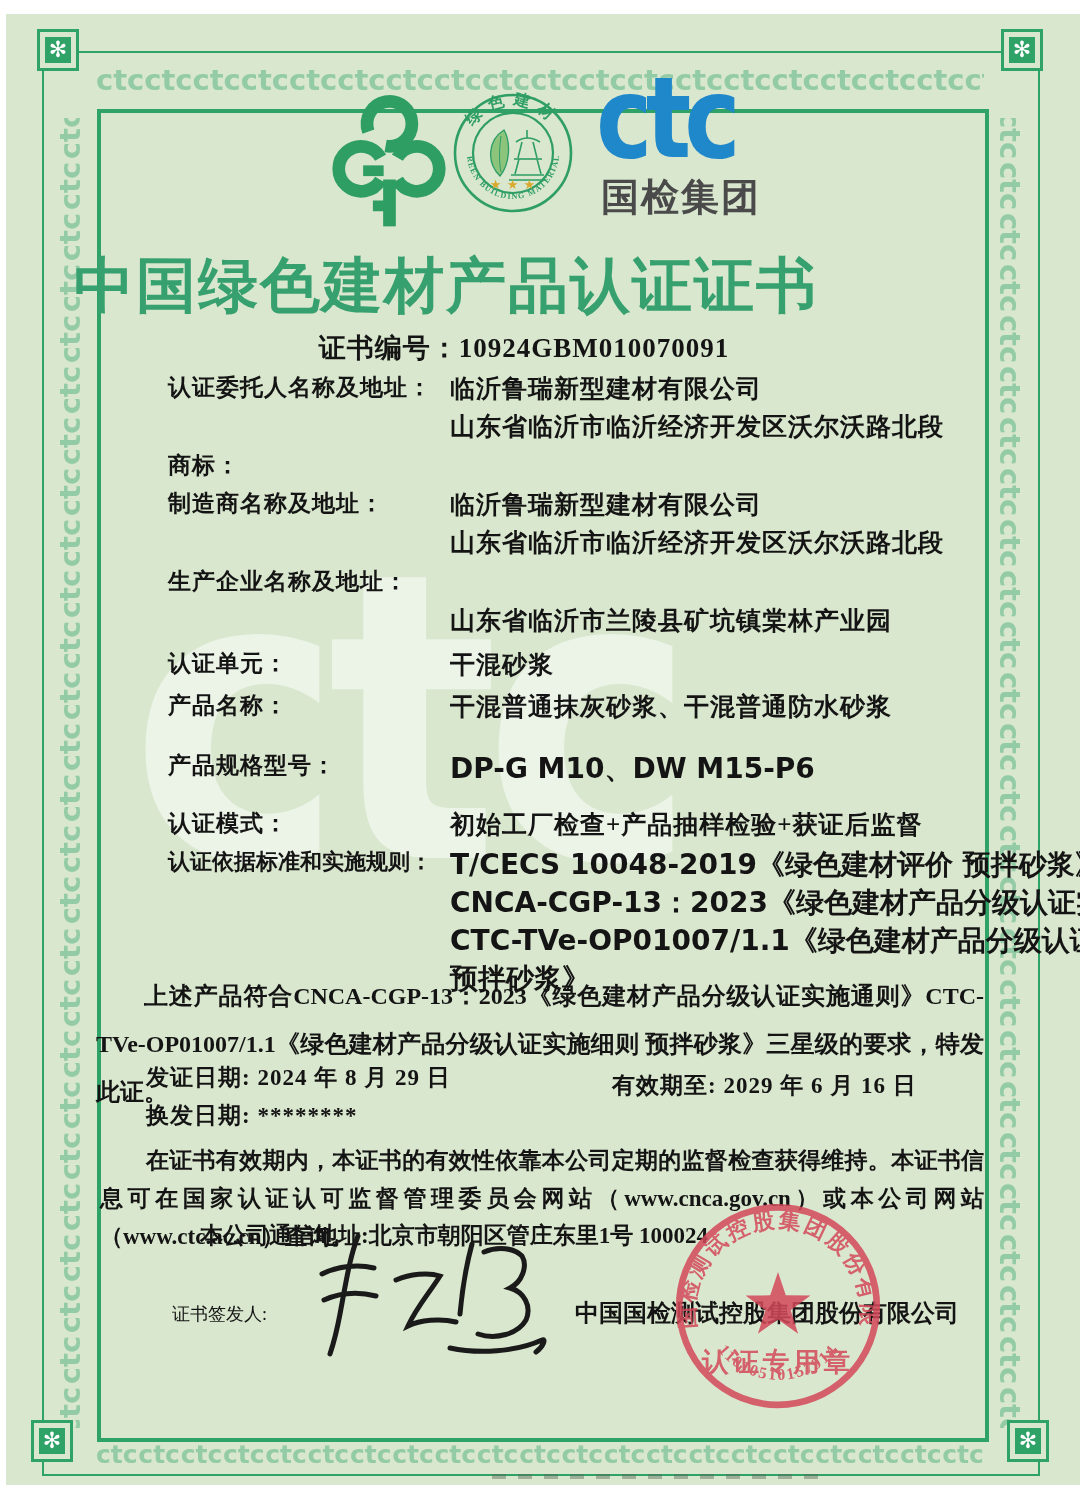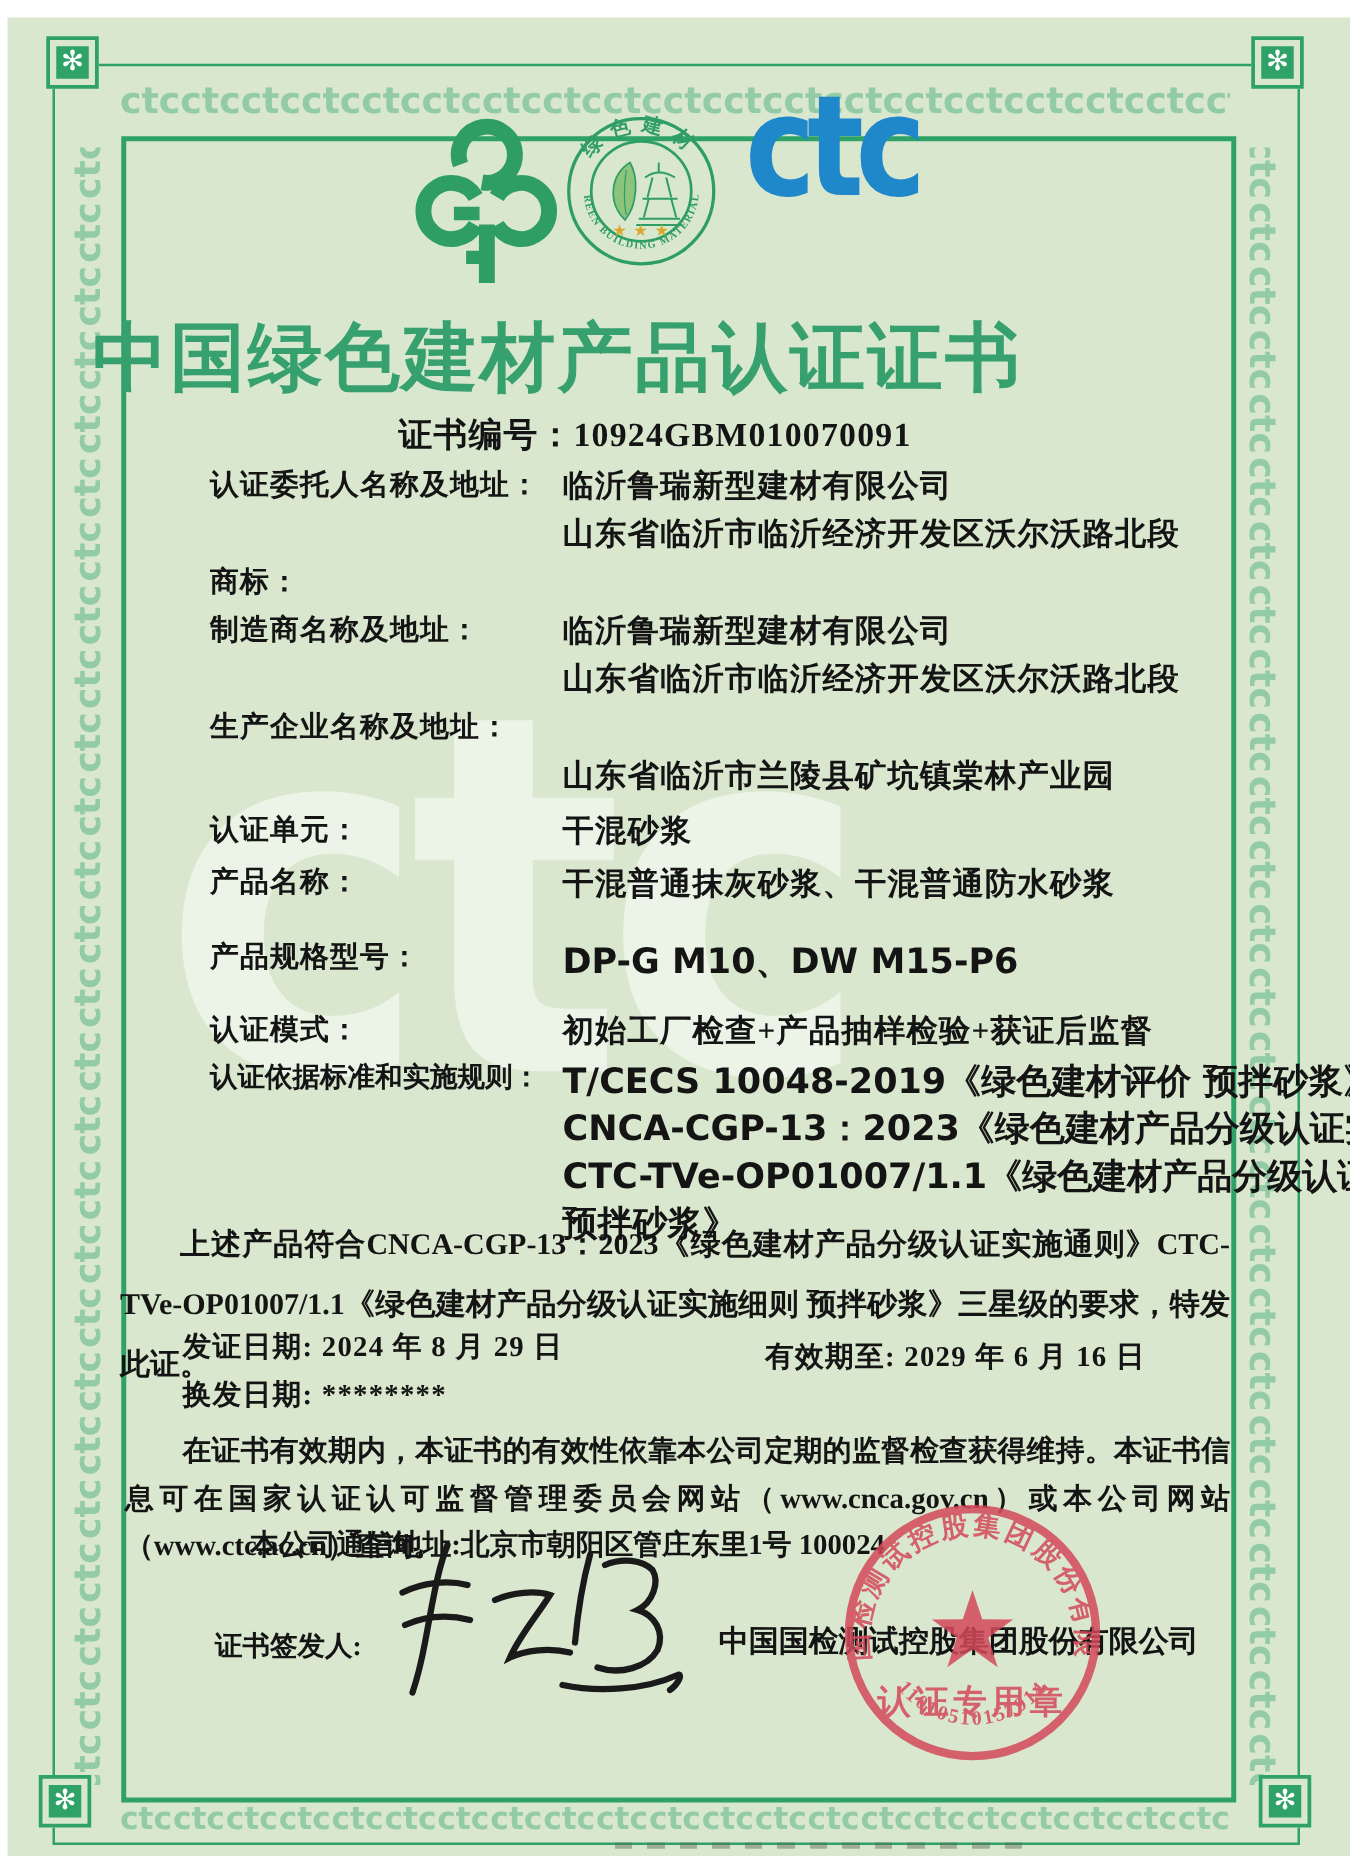--- a/index.html
+++ b/index.html
@@ -40,21 +40,21 @@
   .lbl{position:absolute;left:168px;font-weight:bold;font-size:23px;letter-spacing:1px;white-space:nowrap;}
   .lbl-long{font-size:22px;letter-spacing:0;}
   .val{position:absolute;left:450px;font-weight:bold;font-size:25px;letter-spacing:1px;white-space:nowrap;}
   .code{font-family:"DejaVu Sans","Liberation Sans",sans-serif;font-size:28px;letter-spacing:0;}
   .statement{position:absolute;left:96px;top:972px;width:888px;font-weight:bold;font-size:24px;
           line-height:48px;text-indent:2em;text-align:justify;}
   .dateline{position:absolute;font-weight:bold;font-size:23px;letter-spacing:1px;white-space:nowrap;}
   .notice{position:absolute;left:100px;top:1142px;width:884px;font-weight:bold;font-size:23px;
           line-height:38px;text-indent:2em;text-align:justify;}
   .address{position:absolute;left:200px;top:1220px;font-weight:bold;font-size:23px;white-space:nowrap;}
-  .signer{position:absolute;left:172px;top:1302px;font-weight:bold;font-size:22px;white-space:nowrap;text-align:center;}
+  .signer{position:absolute;left:172px;top:1302px;font-weight:normal;font-size:18px;white-space:nowrap;text-align:center;}
   .company{position:absolute;left:575px;top:1297px;font-weight:bold;font-size:24px;letter-spacing:0;
           white-space:nowrap;z-index:2;}
   .fineprint{position:absolute;left:492px;top:1474px;width:330px;height:5px;opacity:.45;filter:blur(.6px);
           background:repeating-linear-gradient(90deg,#5a6b5a 0 14px,transparent 14px 26px);}
   svg text{font-family:"Liberation Serif","DejaVu Serif",serif;}
 </style>
 </head>
 <body>
 
 <div class="page">
@@ -206,20 +206,21 @@
       <path d="M64,50 Q75,42 88,50"></path>
       <path d="M70,50 L66,66 M81,50 L85,66"></path>
       <path d="M62,67 H90"></path>
       <path d="M67,67 L63,82 M85,67 L89,82"></path>
       <path d="M59,83 H92 M57,88 H94"></path>
     </g>
     <text x="61" y="97" text-anchor="middle" font-size="13" fill="#d8a92c" letter-spacing="1">★ ★ ★</text>
   </svg>
 
   <div class="ctc-word">ctc</div>
+  <div class="ctc-group">国检集团</div>
 
   <div class="title">中国绿色建材产品认证证书</div>
   <div class="certno">
     <span>证书编号：</span><span>10924GBM010070091</span>
   </div>
 
   <div class="lbl" style="top:372px;">认证委托人名称及地址：</div>
   <div class="val" style="top:372px;">临沂鲁瑞新型建材有限公司</div>
   <div class="val" style="top:410px;">山东省临沂市临沂经济开发区沃尔沃路北段</div>
 

